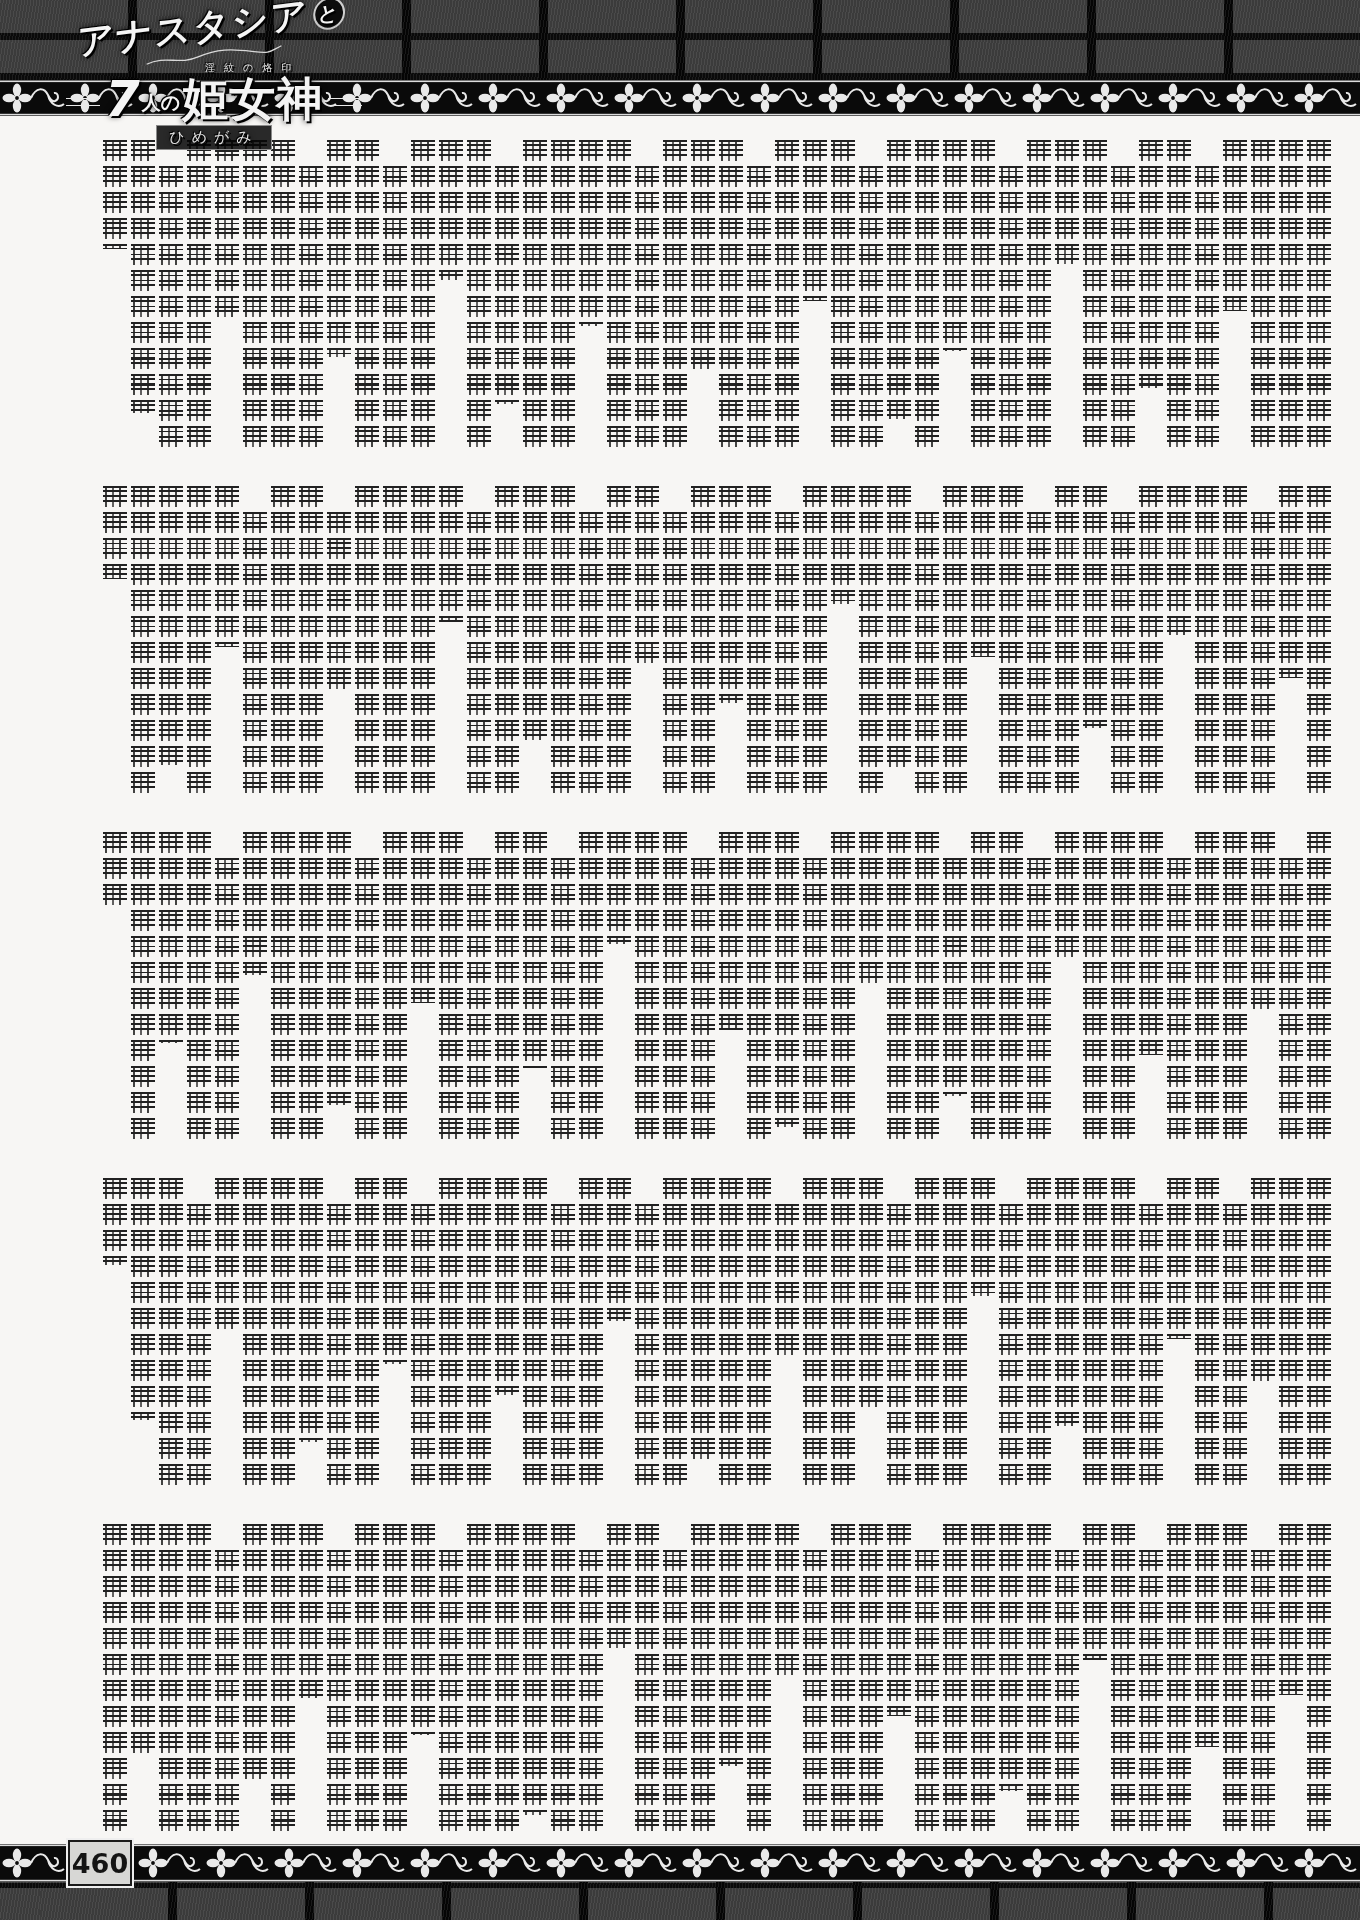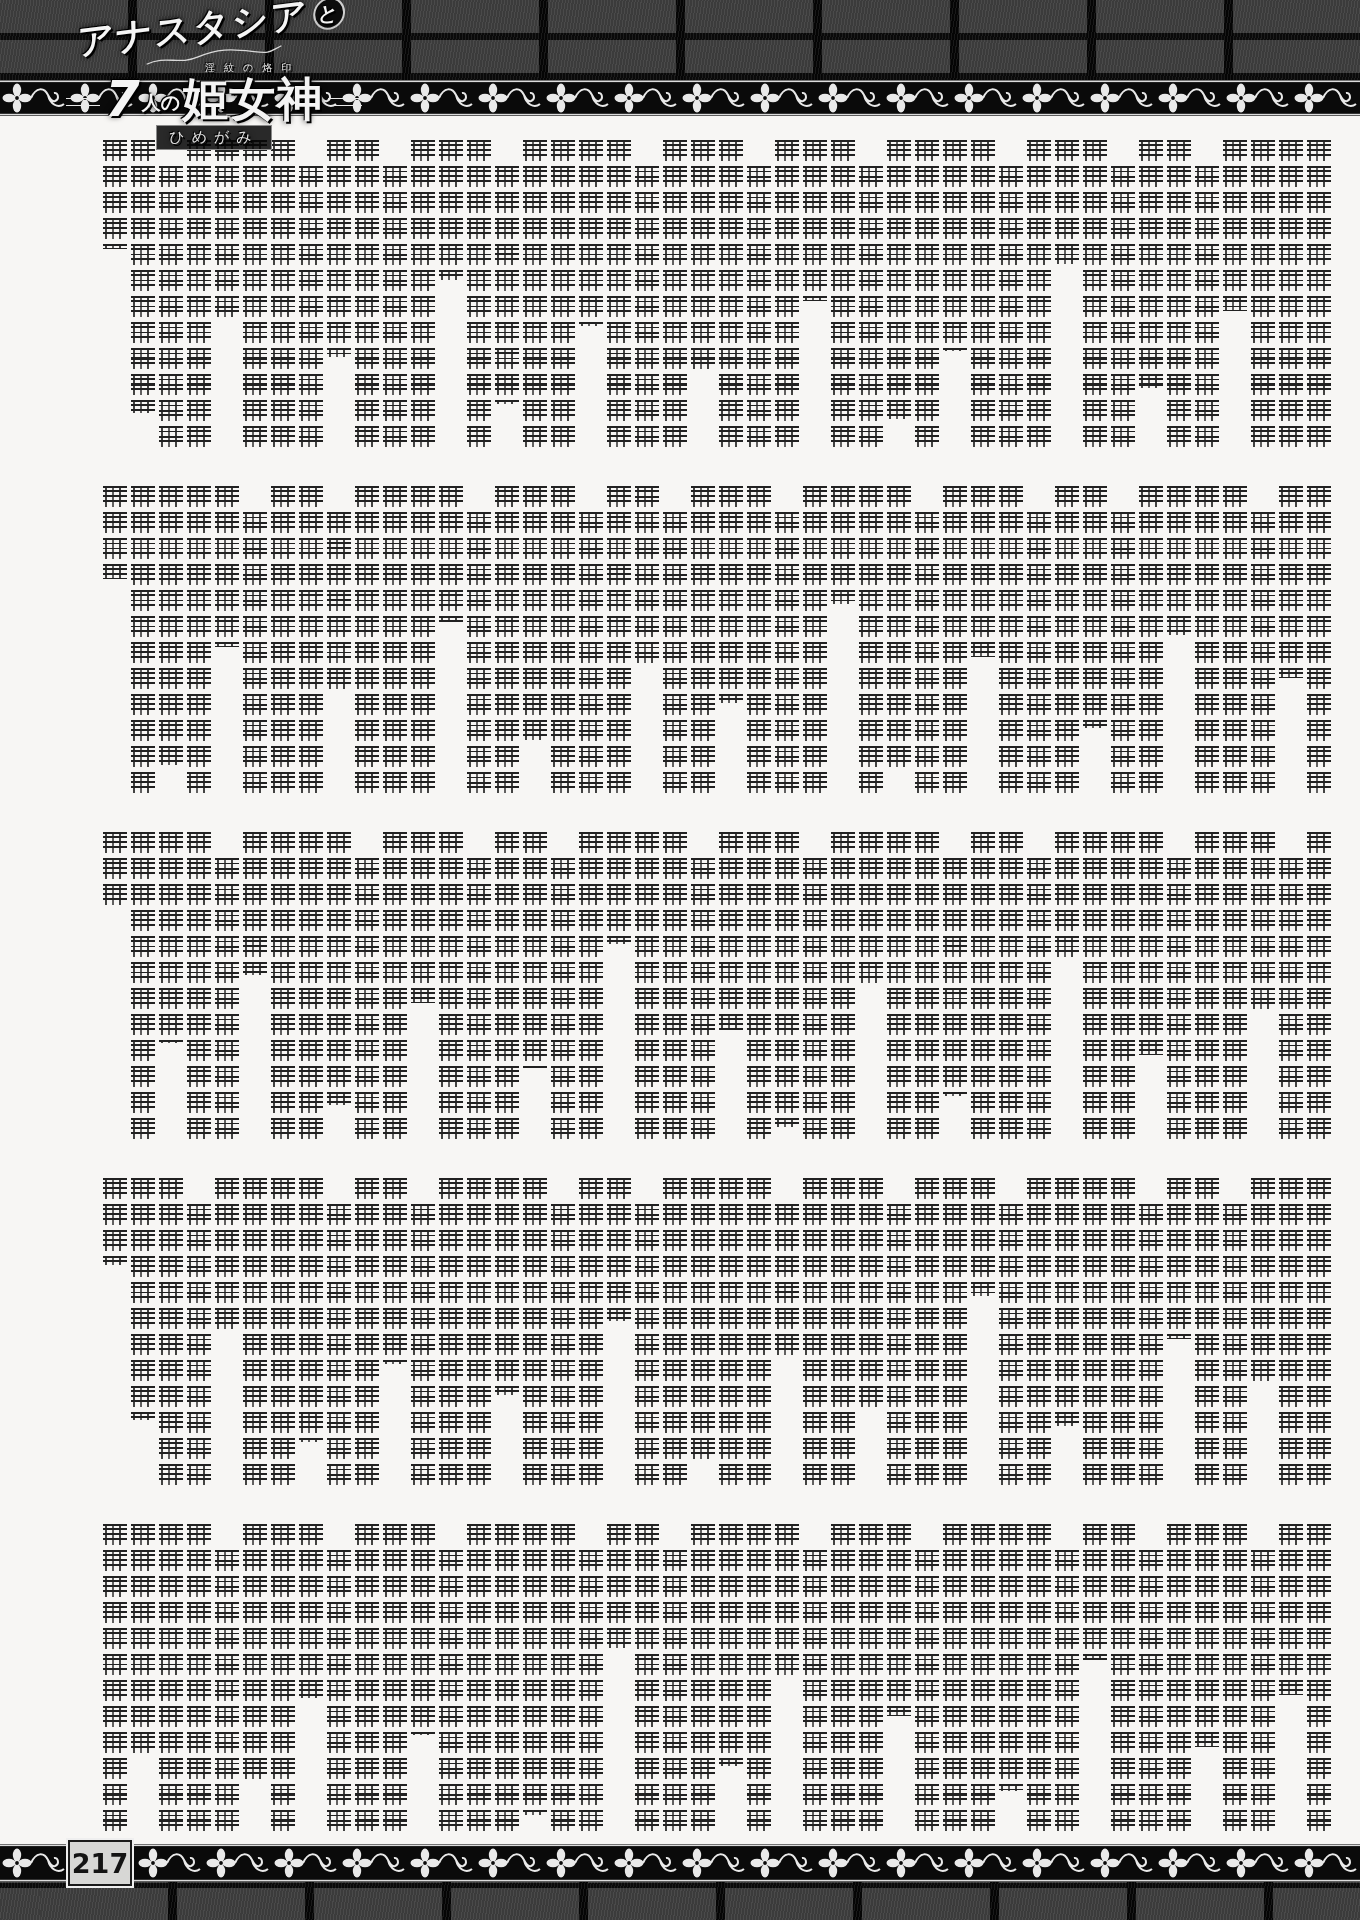--- a/index.html
+++ b/index.html
@@ -378,15 +378,15 @@
         <path d="M31 19 C36 8 44 8 48 16 C50 20 52 23 55 22 C60 20 58 13 54 14 M48 16 C50 25 58 30 64 25" fill="none" stroke="#e9e9e9" stroke-width="2"></path>
       </pattern>
     </defs>
     <rect width="1360" height="38" fill="url(#fp2)"></rect>
     <rect y="0.5" width="1360" height="1.6" fill="#dcdcdc"></rect>
     <rect y="35.8" width="1360" height="1.6" fill="#dcdcdc"></rect>
   </svg>
 
   <div class="brick brick-bottom"></div>
 
-  <div class="pagenum">217</div>
+  <div class="pagenum">460</div>
 
 </div>
 
 </body></html>

